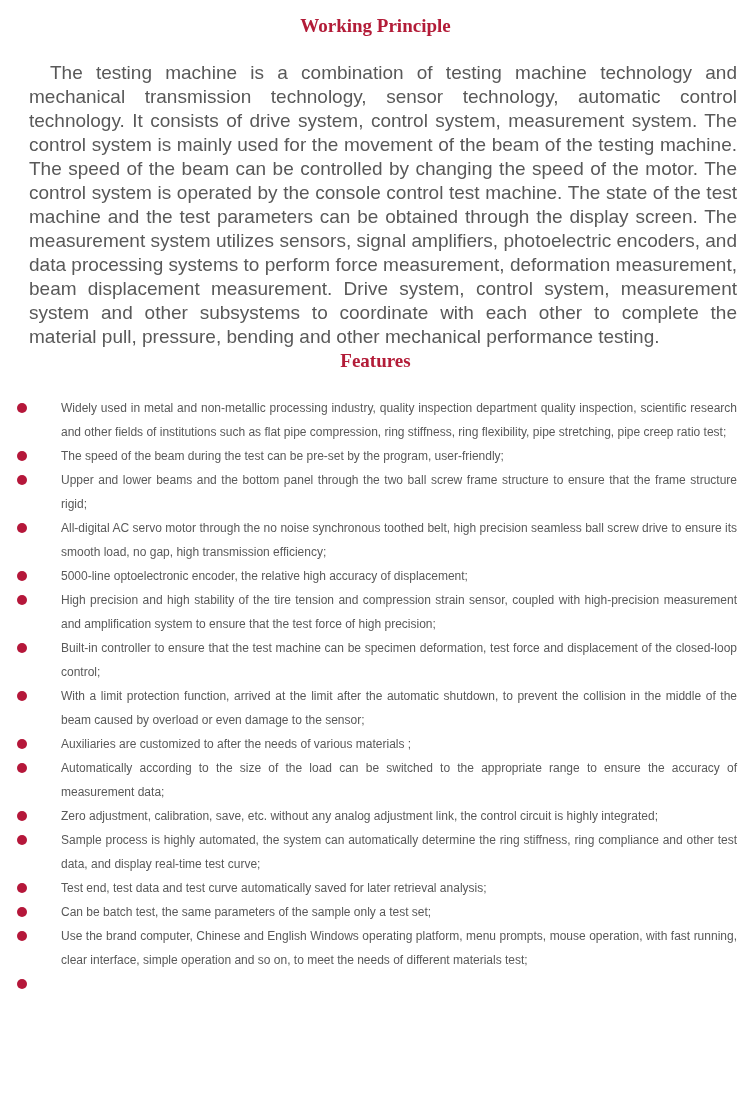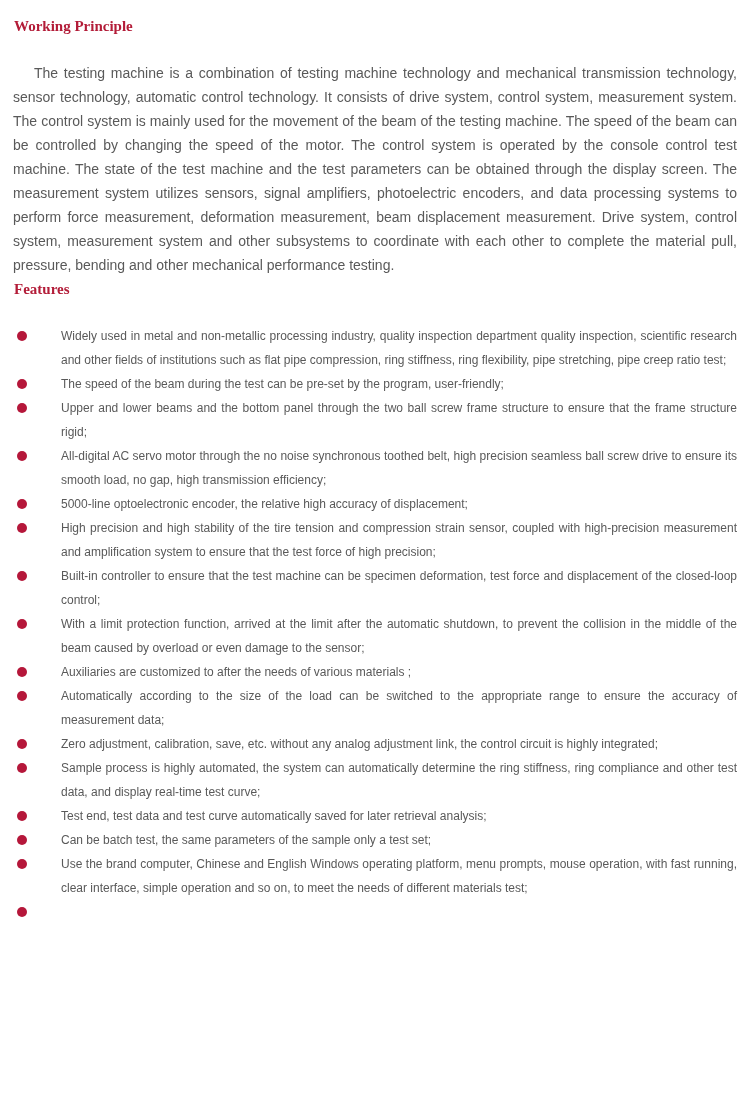--- a/index.html
+++ b/index.html
@@ -18,30 +18,31 @@
     font-family: "Liberation Sans", "DejaVu Sans", sans-serif;
   }
   .page {
     width: 750px;
     height: 1118px;
     padding: 14px 13px 0 13px;
   }
   h2.section-heading {
     font-family: "Liberation Serif", "DejaVu Serif", serif;
     font-weight: bold;
-    font-size: 15px;
+    font-size: 19px;
     line-height: 24px;
     color: var(--heading-color);
     margin: 0 0 0 1px;
     letter-spacing: 0px;
+    text-align: center;
   }
   .wp-heading { margin-top: 1px; }
   .para {
-    margin: 23px 0 0 0;
-    font-size: 14px;
+    margin: 23px 0 0 16px;
+    font-size: 19px;
     line-height: 24px;
     color: var(--body-color);
     text-align: justify;
     text-indent: 21px;
   }
   .features-heading { margin-top: 21px; }
   ul.features-list {
     list-style: none;
     margin: 23px 0 0 0;
     padding: 0;

